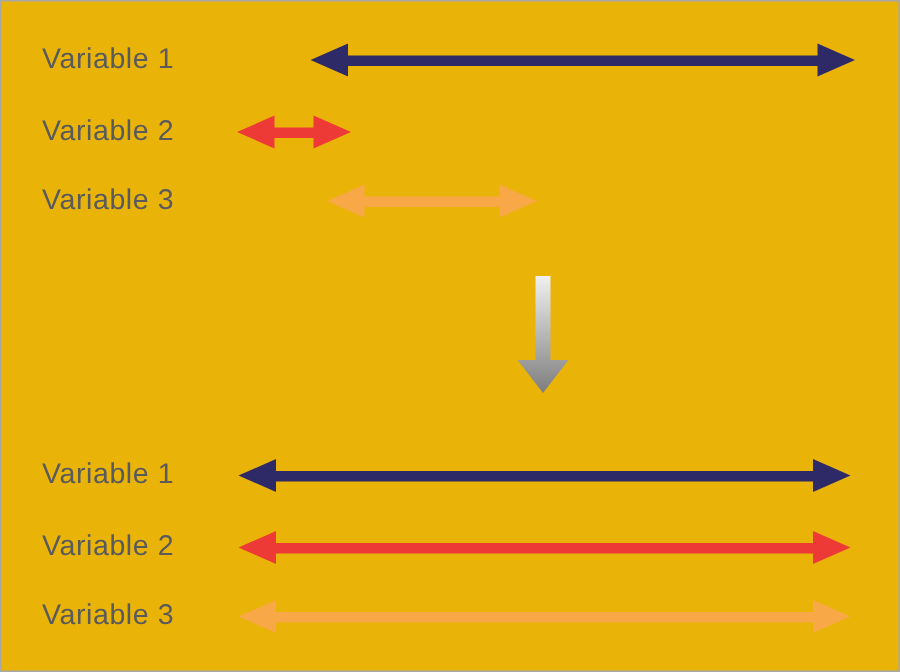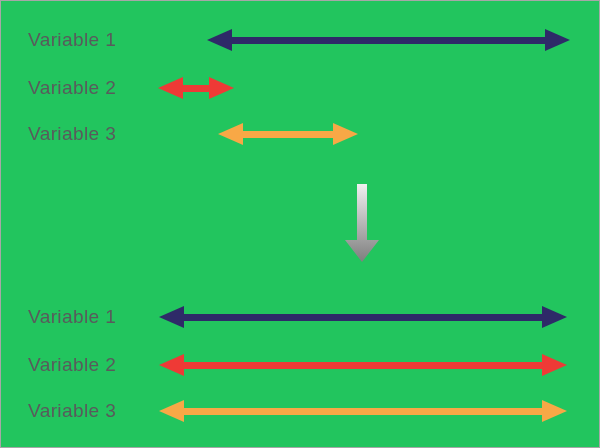--- a/index.html
+++ b/index.html
@@ -5,21 +5,21 @@
   html, body {
     margin: 0;
     padding: 0;
     background: #ffffff;
   }
   .canvas {
     position: relative;
     width: 598px;
     height: 446px;
     border: 1px solid #a7a7a7;
-    background: #22c55e;
+    background: #eab308;
     overflow: hidden;
     font-family: "Liberation Sans", sans-serif;
   }
   .variable-row { display: contents; }
   .variable-label {
     position: absolute;
     left: 27px;
     transform: translateY(-50%);
     font-size: 19px;
     letter-spacing: 0.4px;

